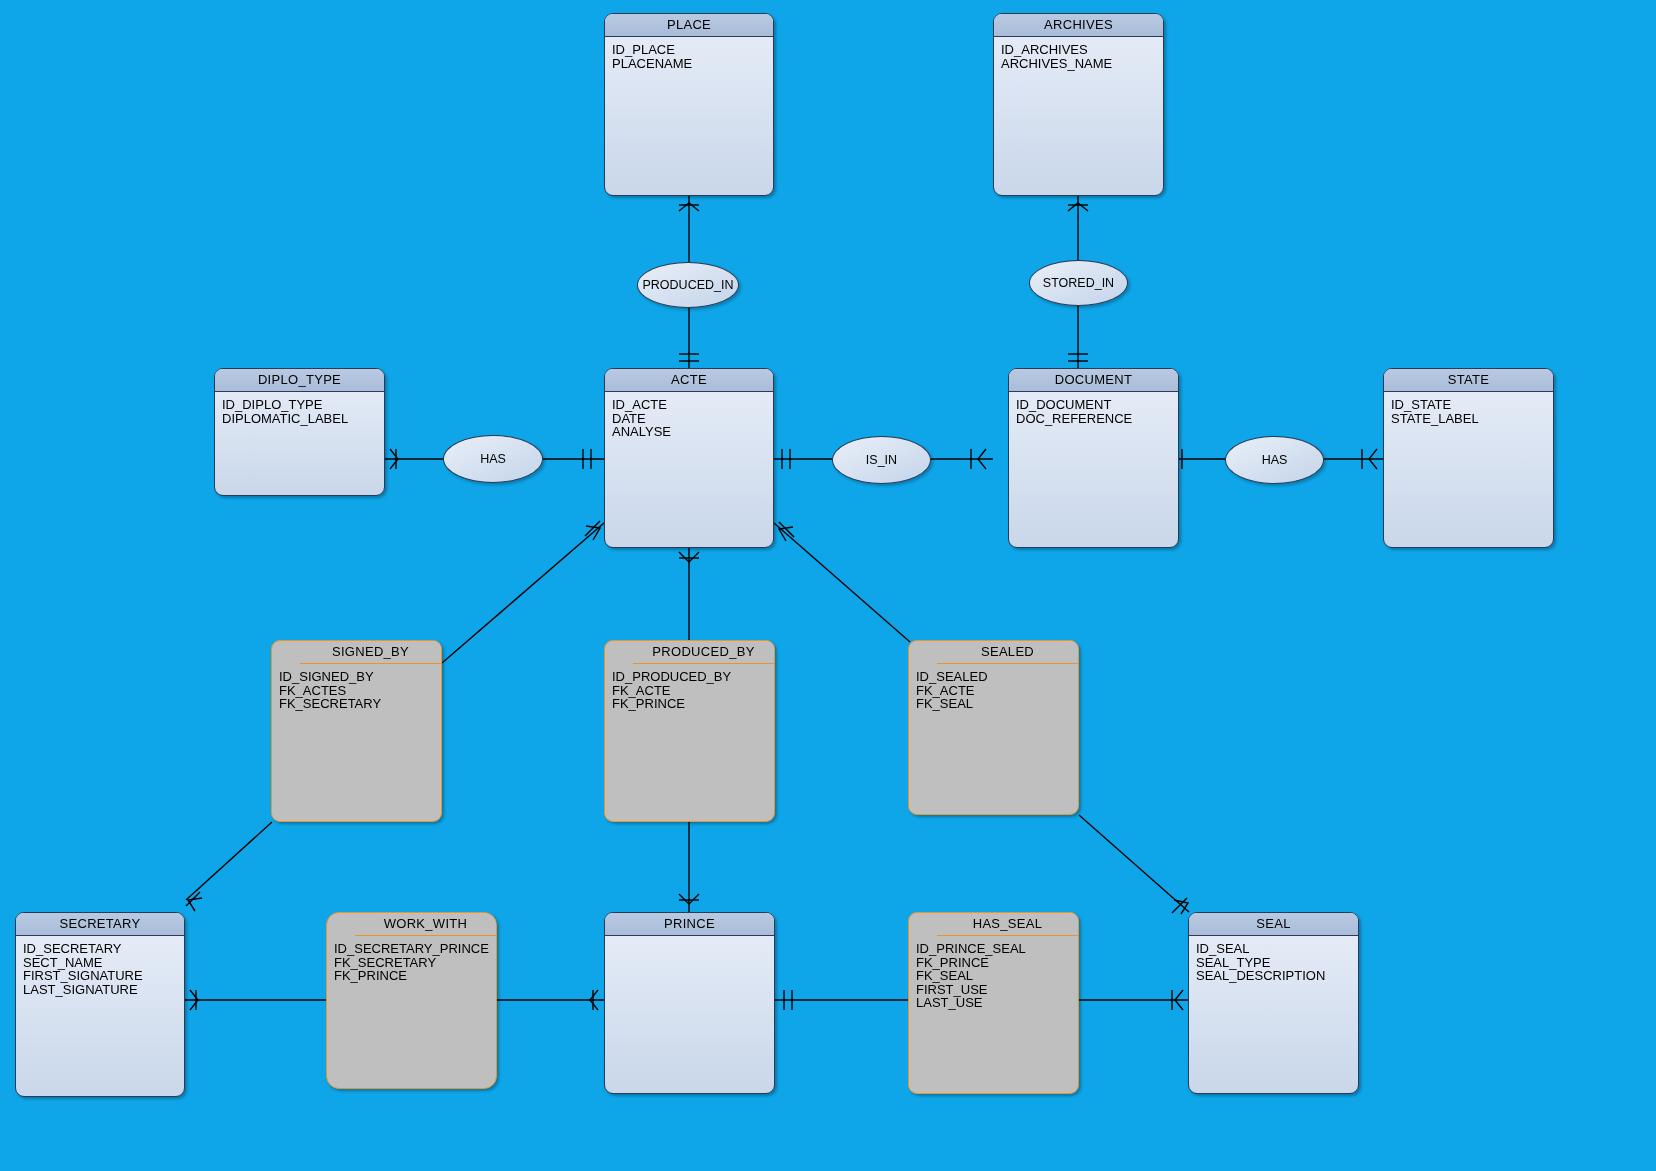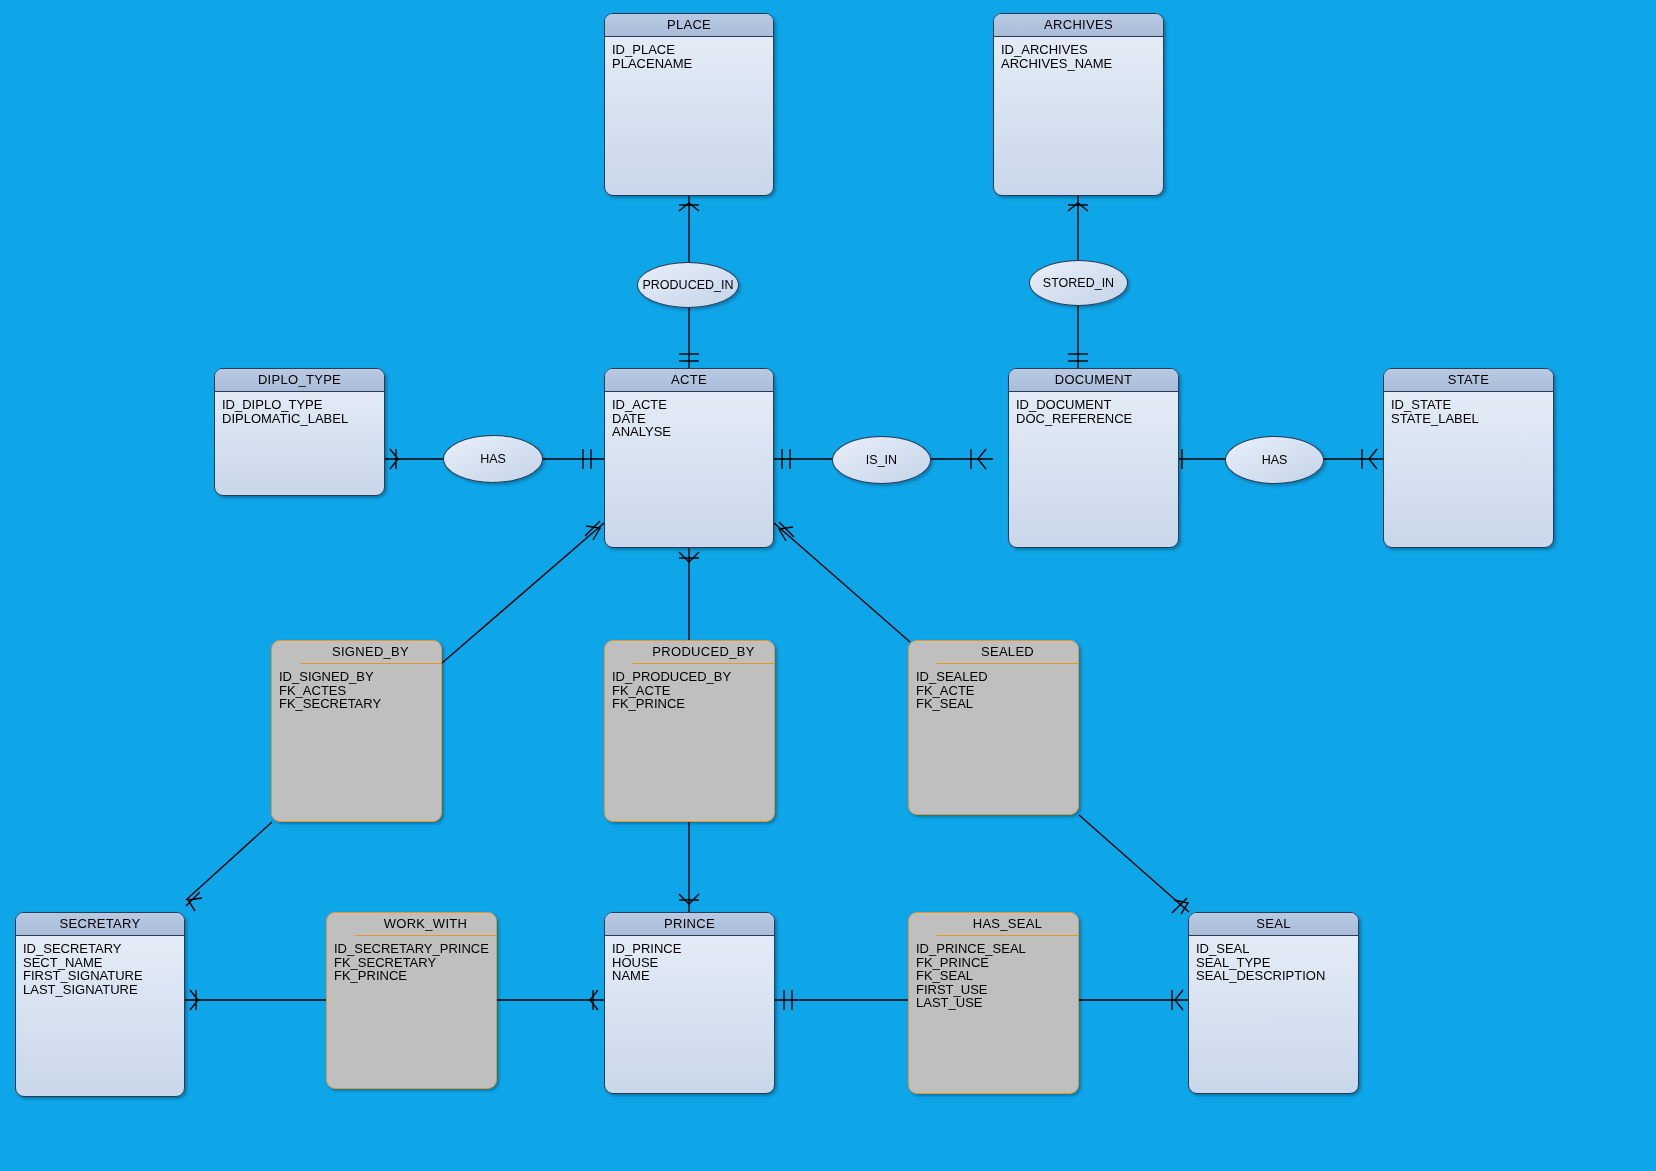--- a/index.html
+++ b/index.html
@@ -244,35 +244,30 @@
       </div>
       <div class="entity blue" style="left: 15px; top: 912px; width: 170px; height: 185px;">
         <div class="ent-title">SECRETARY</div>
         <div class="ent-attrs">
           <div class="attr">ID_SECRETARY</div>
           <div class="attr">SECT_NAME</div>
           <div class="attr">FIRST_SIGNATURE</div>
           <div class="attr">LAST_SIGNATURE</div>
         </div>
       </div>
-      <div class="entity gray" style="left: 326px; top: 912px; width: 171px; height: 177px;">
+      <div class="entity gray" style="left: 326px; top: 912px; width: 171px; height: 177px; border-radius: 13px;">
         <div class="ent-title">WORK_WITH</div>
         <div class="ent-attrs">
           <div class="attr">ID_SECRETARY_PRINCE</div>
           <div class="attr">FK_SECRETARY</div>
           <div class="attr">FK_PRINCE</div>
         </div>
       </div>
       <div class="entity blue" style="left: 604px; top: 912px; width: 171px; height: 182px;">
         <div class="ent-title">PRINCE</div>
-        <div class="ent-attrs">
-          <div class="attr">ID_PRINCE</div>
-          <div class="attr">HOUSE</div>
-          <div class="attr">NAME</div>
-        </div>
       </div>
       <div class="entity gray" style="left: 908px; top: 912px; width: 171px; height: 182px;">
         <div class="ent-title">HAS_SEAL</div>
         <div class="ent-attrs">
           <div class="attr">ID_PRINCE_SEAL</div>
           <div class="attr">FK_PRINCE</div>
           <div class="attr">FK_SEAL</div>
           <div class="attr">FIRST_USE</div>
           <div class="attr">LAST_USE</div>
         </div>

